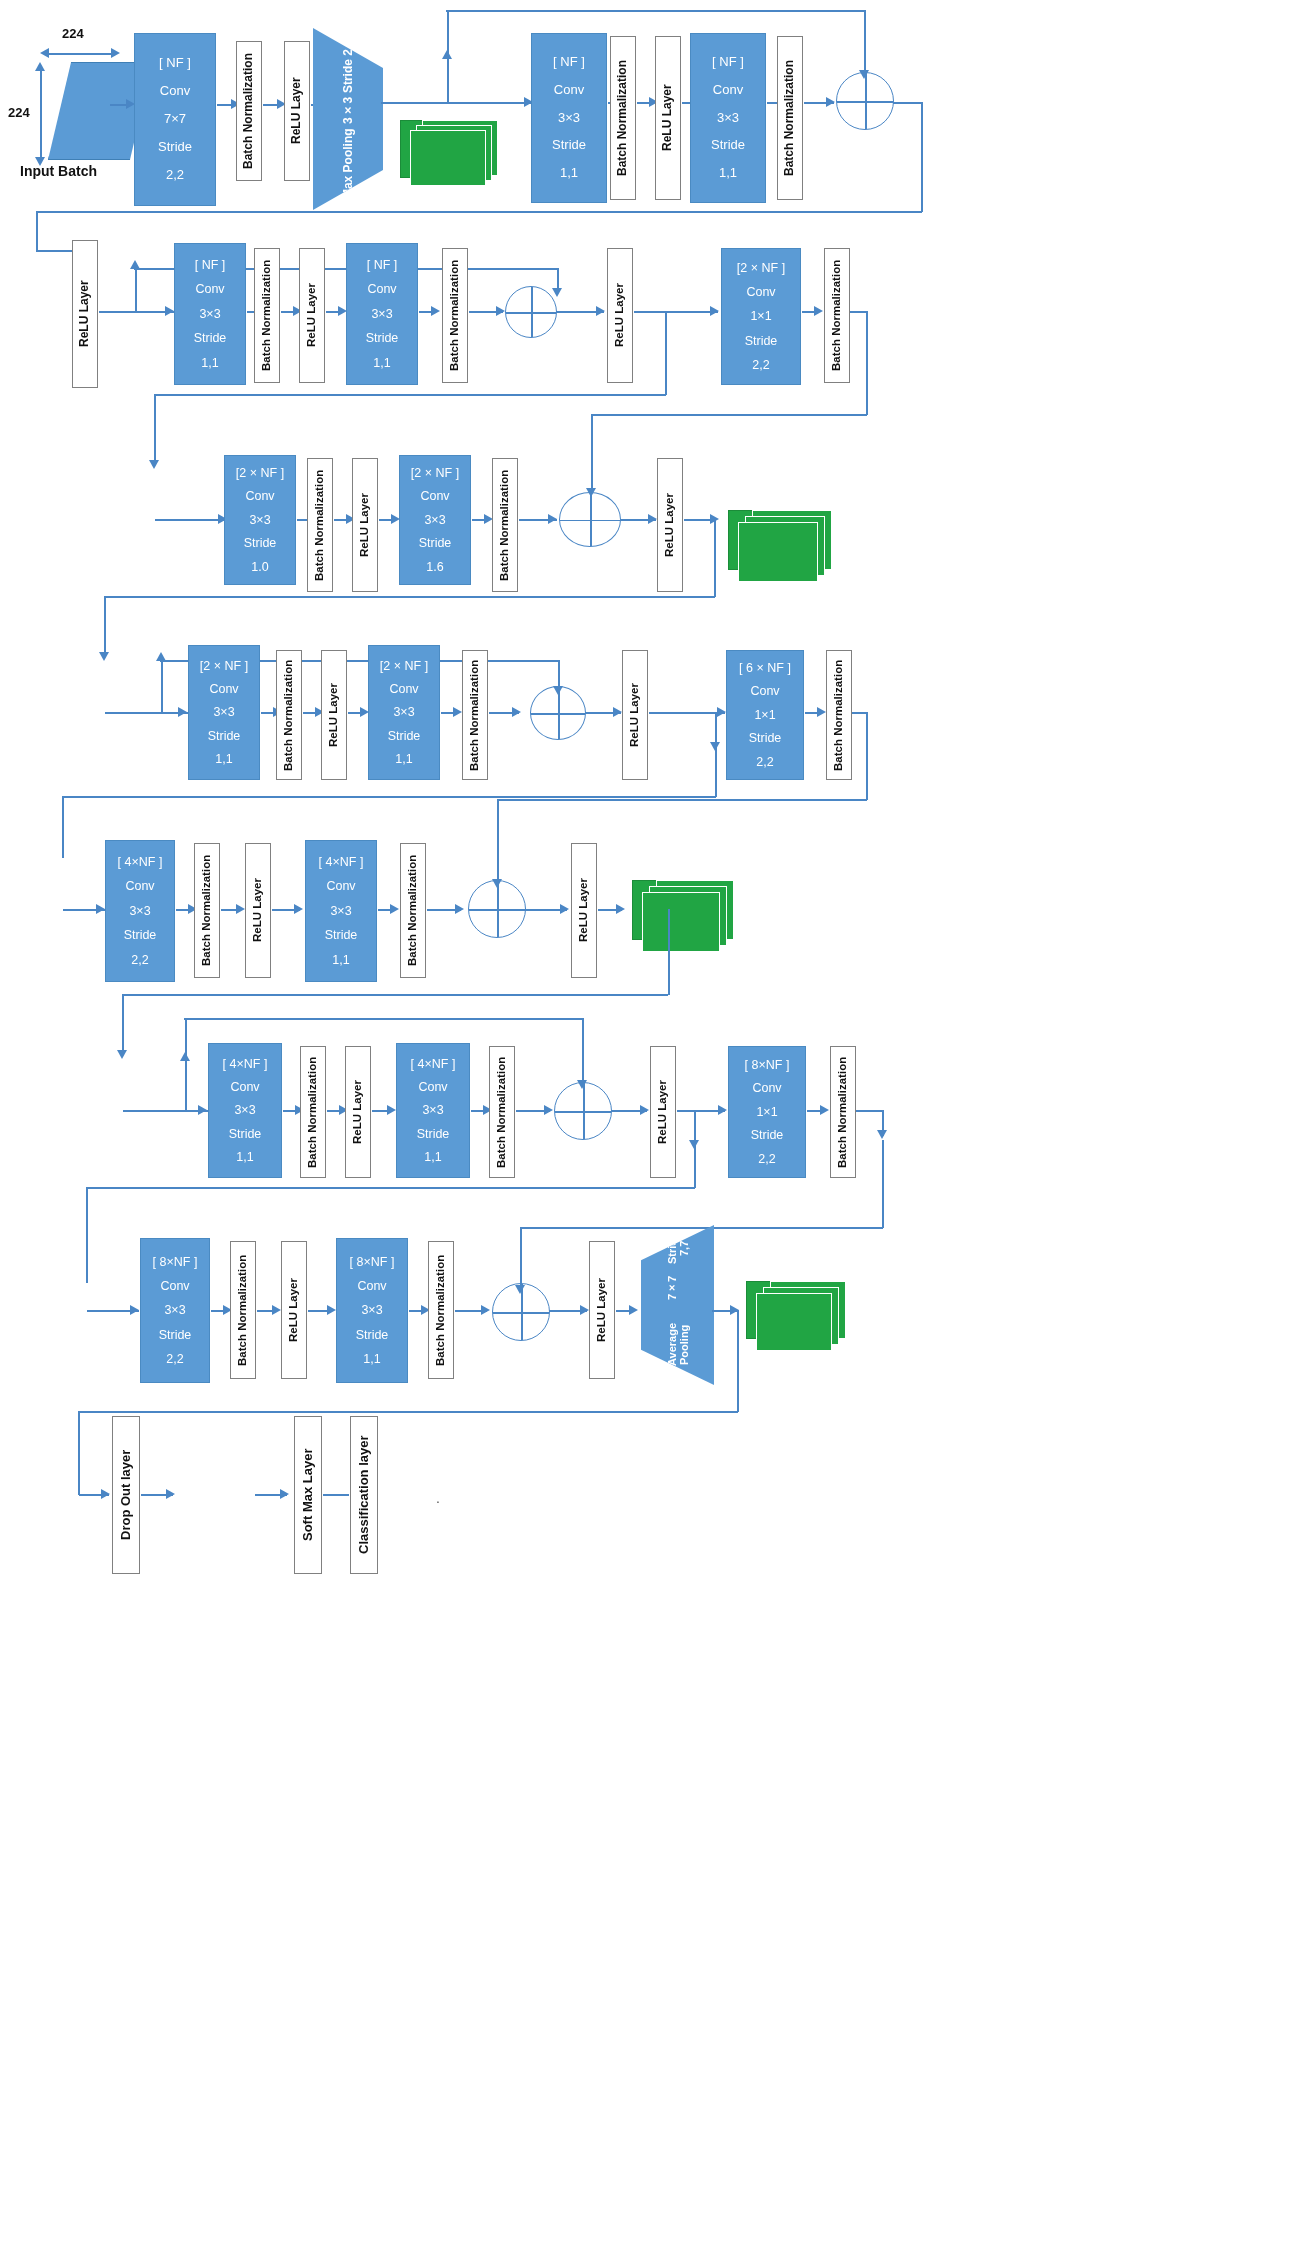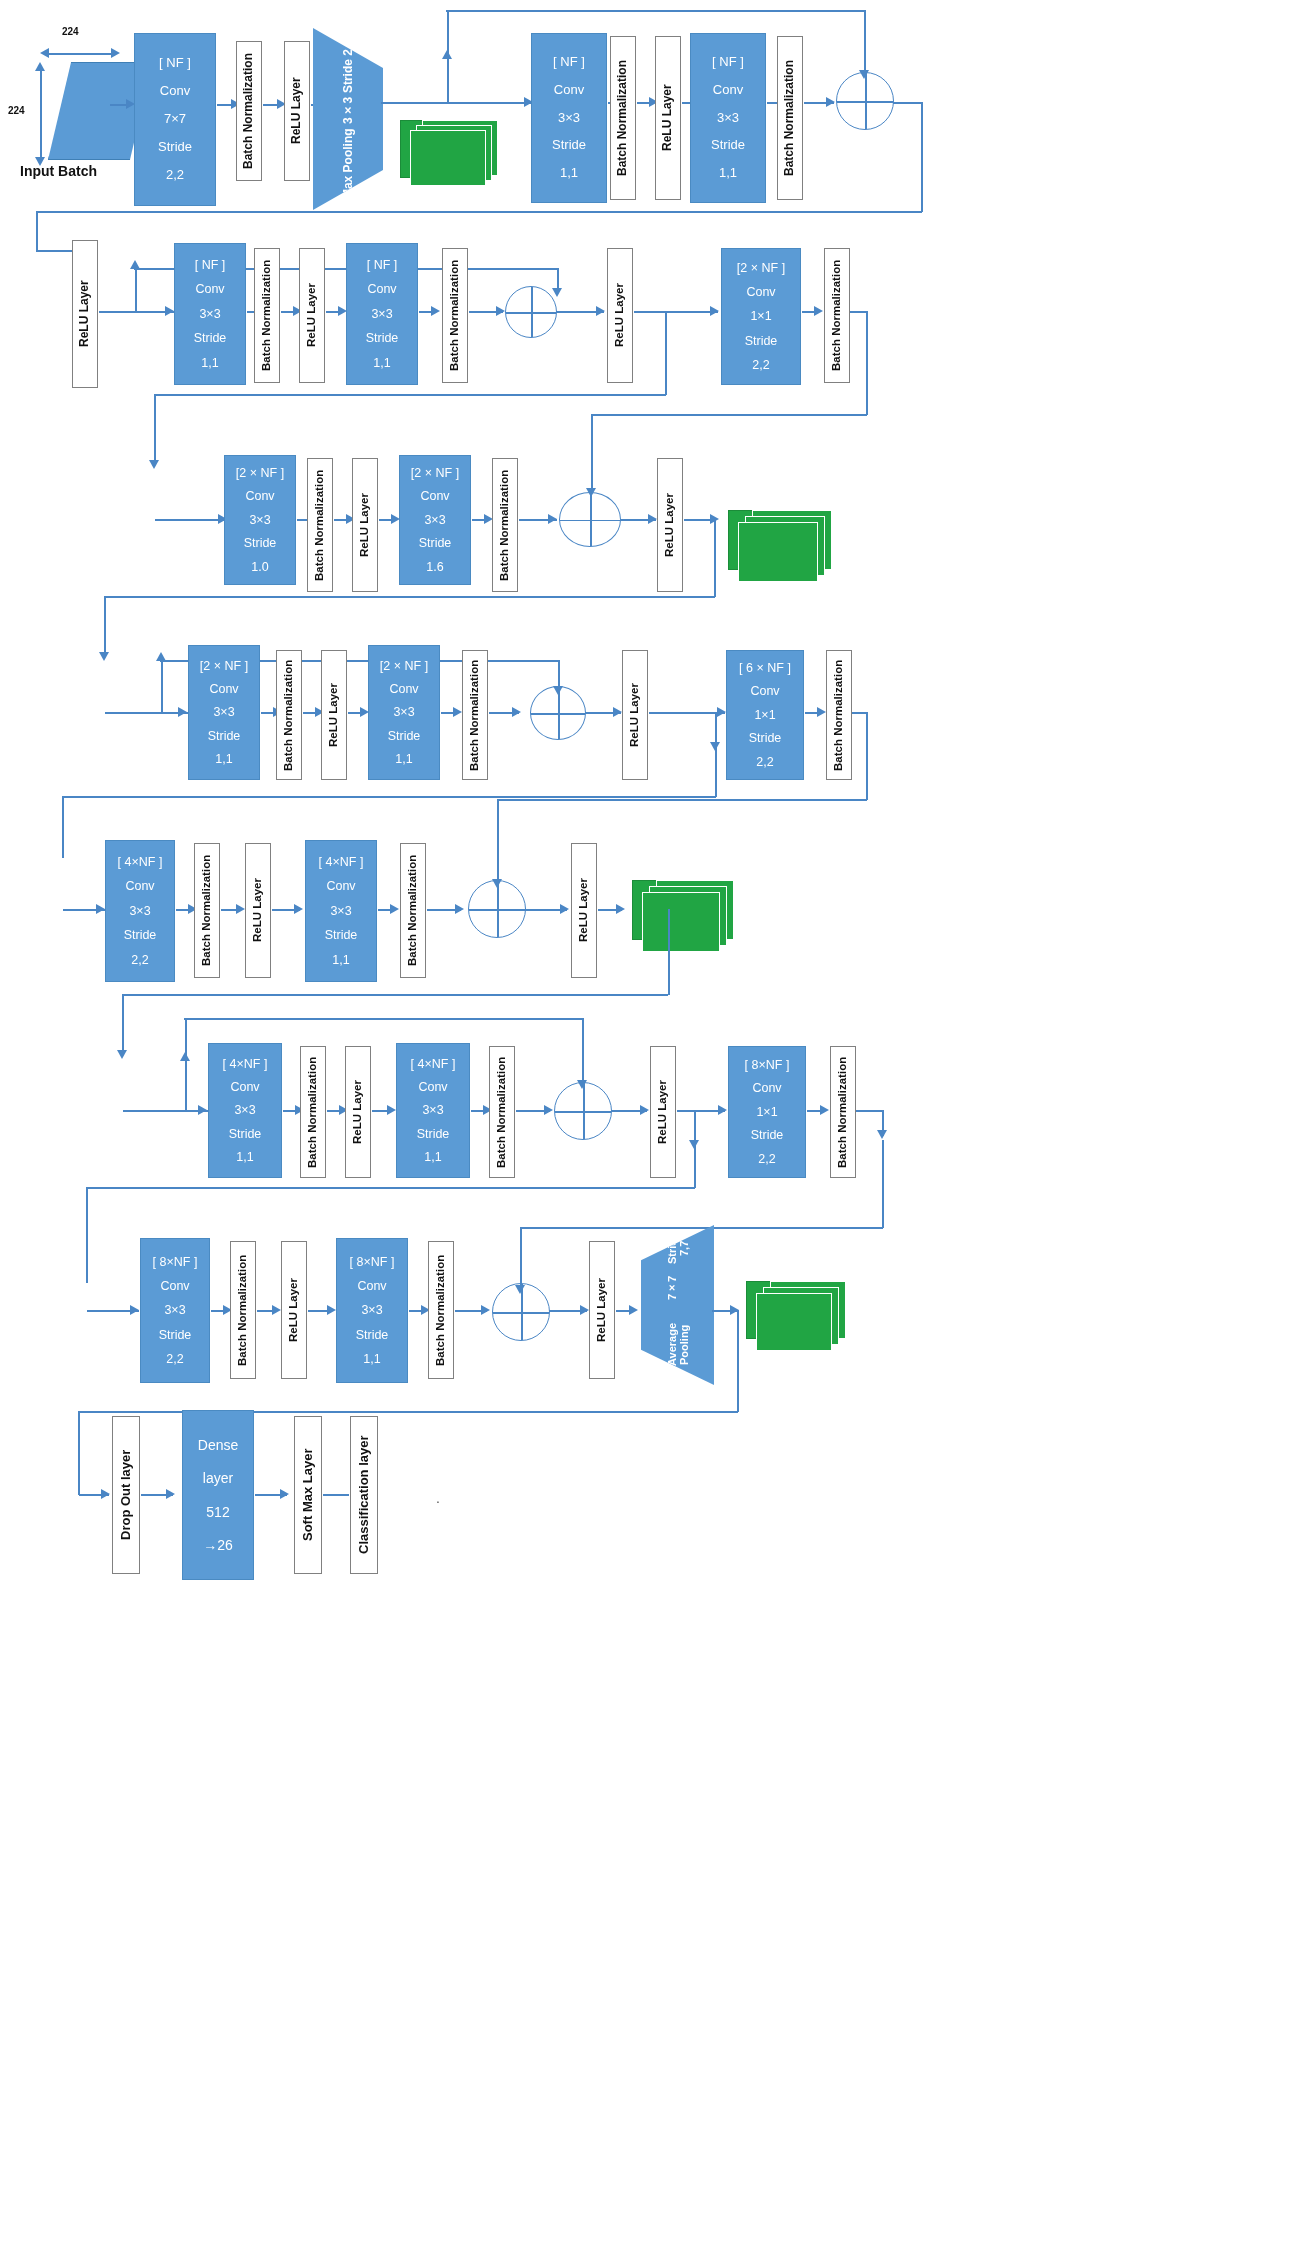--- a/index.html
+++ b/index.html
@@ -49,21 +49,21 @@
   
   .h,.v{position:absolute;background:#4a86c5;}
   .h{height:1.6px;}
   .v{width:1.6px;}
   .ar{position:absolute;width:0;height:0;}
   .ar.r{border-top:5px solid transparent;border-bottom:5px solid transparent;border-left:9px solid #4a86c5;}
   .ar.l{border-top:5px solid transparent;border-bottom:5px solid transparent;border-right:9px solid #4a86c5;}
   .ar.d{border-left:5px solid transparent;border-right:5px solid transparent;border-top:9px solid #4a86c5;}
   .ar.u{border-left:5px solid transparent;border-right:5px solid transparent;border-bottom:9px solid #4a86c5;}
 
-  .dimlabel{position:absolute;font-weight:700;font-size:10px;color:#111;}
+  .dimlabel{position:absolute;font-weight:700;font-size:13px;color:#111;}
   .caption{position:absolute;font-weight:700;font-size:14px;color:#111;}
   .dot{position:absolute;color:#555;font-size:14px;}
 </style>
 </head>
 <body>
 
 <div id="canvas">
 
   <div class="dimlabel" style="left:62px;top:26px;">224</div>
   <div class="h" style="left:48px;top:53px;width:64px;"></div>
@@ -608,26 +608,20 @@
   <div class="v" style="left:78px;top:1411px;height:84px;"></div>
   <div class="h" style="left:79px;top:1494px;width:30px;"></div>
   <div class="ar r" style="left:101px;top:1489px;"></div>
 
   <div class="node white vert" style="left:112px;top:1416px;width:28px;height:158px;font-size:13px;">
     <span class="ln">Drop Out layer</span>
   </div>
   <div class="h" style="left:141px;top:1494px;width:32px;"></div>
   <div class="ar r" style="left:166px;top:1489px;"></div>
 
-  <div class="node blue" style="left:182px;top:1410px;width:72px;height:170px;font-size:14px;gap:17px;">
-    <span class="ln">Dense</span>
-    <span class="ln">layer</span>
-    <span class="ln">512</span>
-    <span class="ln">→26</span>
-  </div>
   <div class="h" style="left:255px;top:1494px;width:32px;"></div>
   <div class="ar r" style="left:280px;top:1489px;"></div>
 
   <div class="node white vert" style="left:294px;top:1416px;width:28px;height:158px;font-size:13px;">
     <span class="ln">Soft Max Layer</span>
   </div>
   <div class="h" style="left:323px;top:1494px;width:26px;"></div>
 
   <div class="node white vert" style="left:350px;top:1416px;width:28px;height:158px;font-size:13px;">
     <span class="ln">Classification layer</span>

